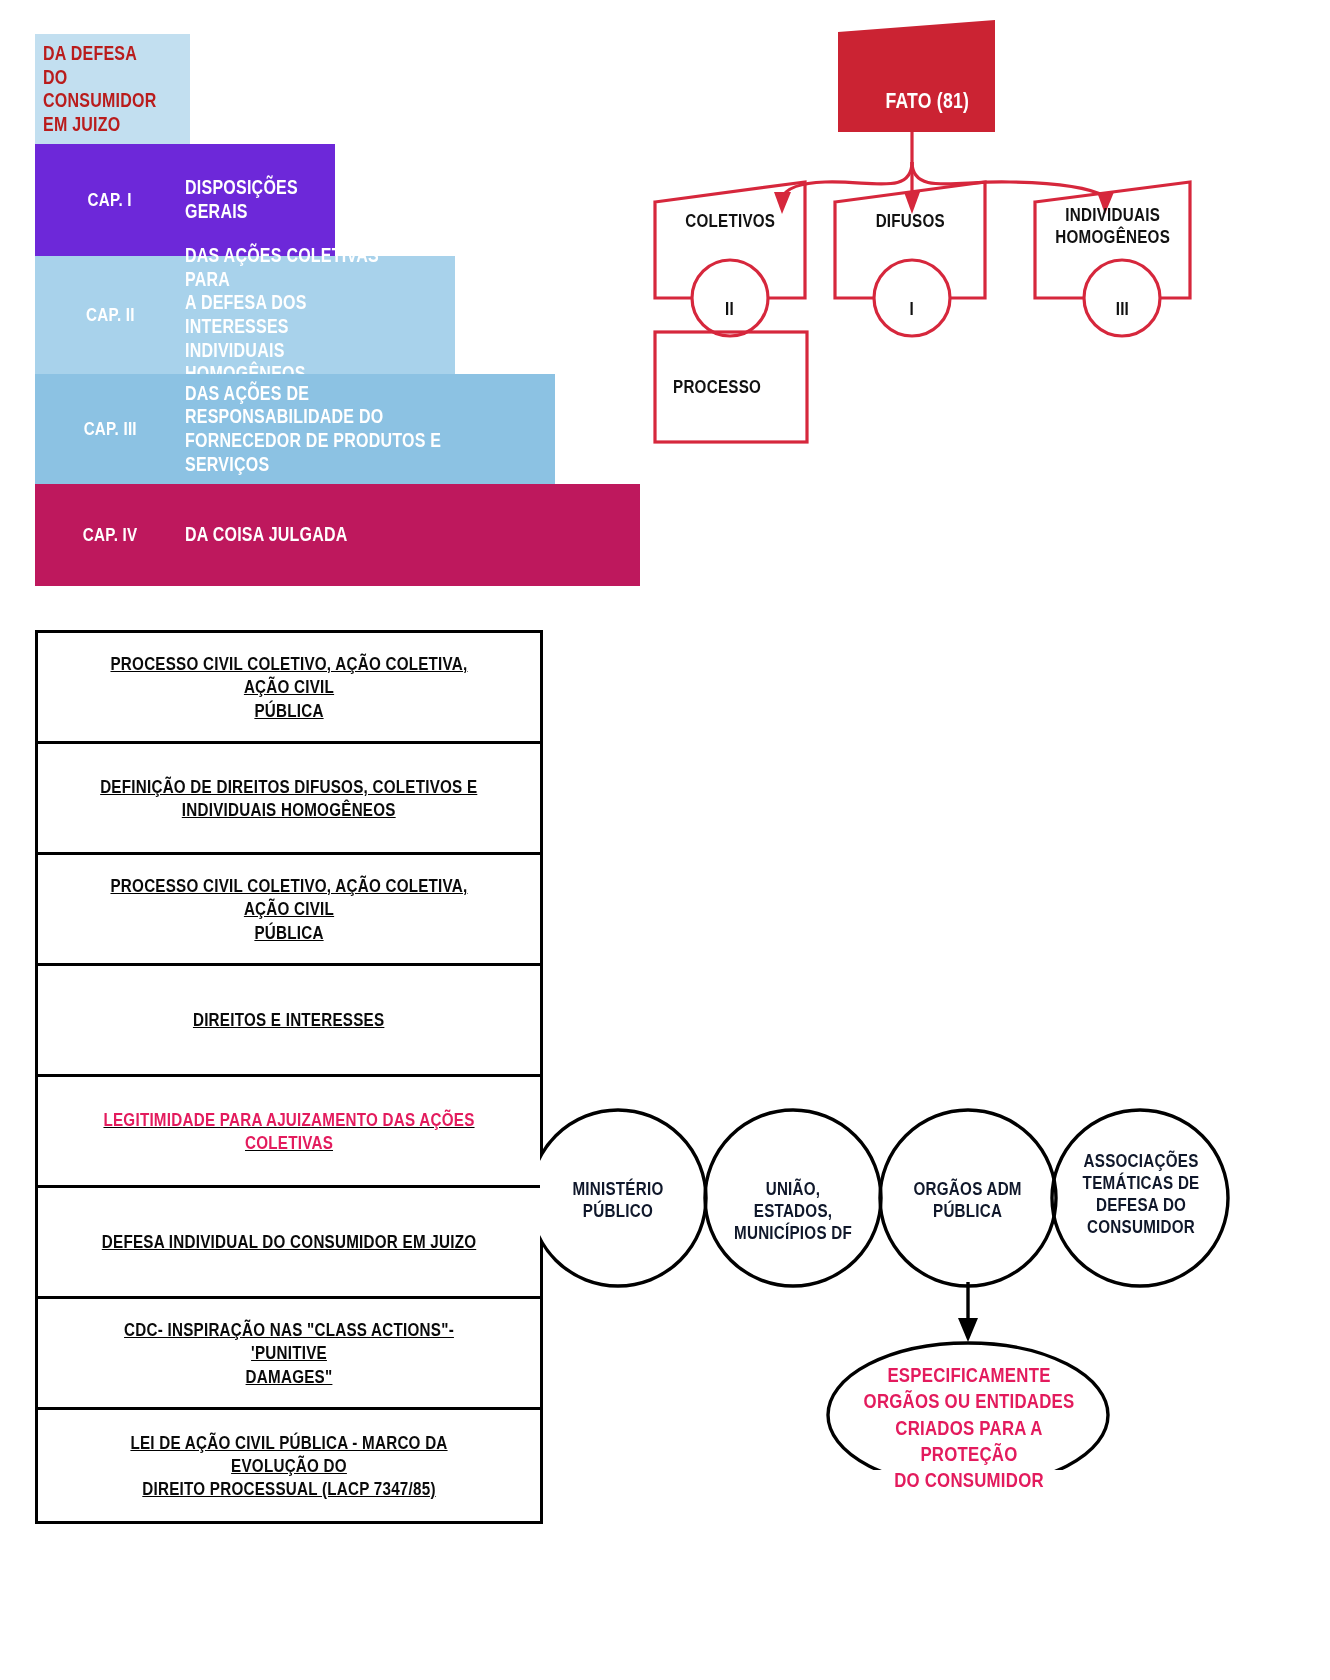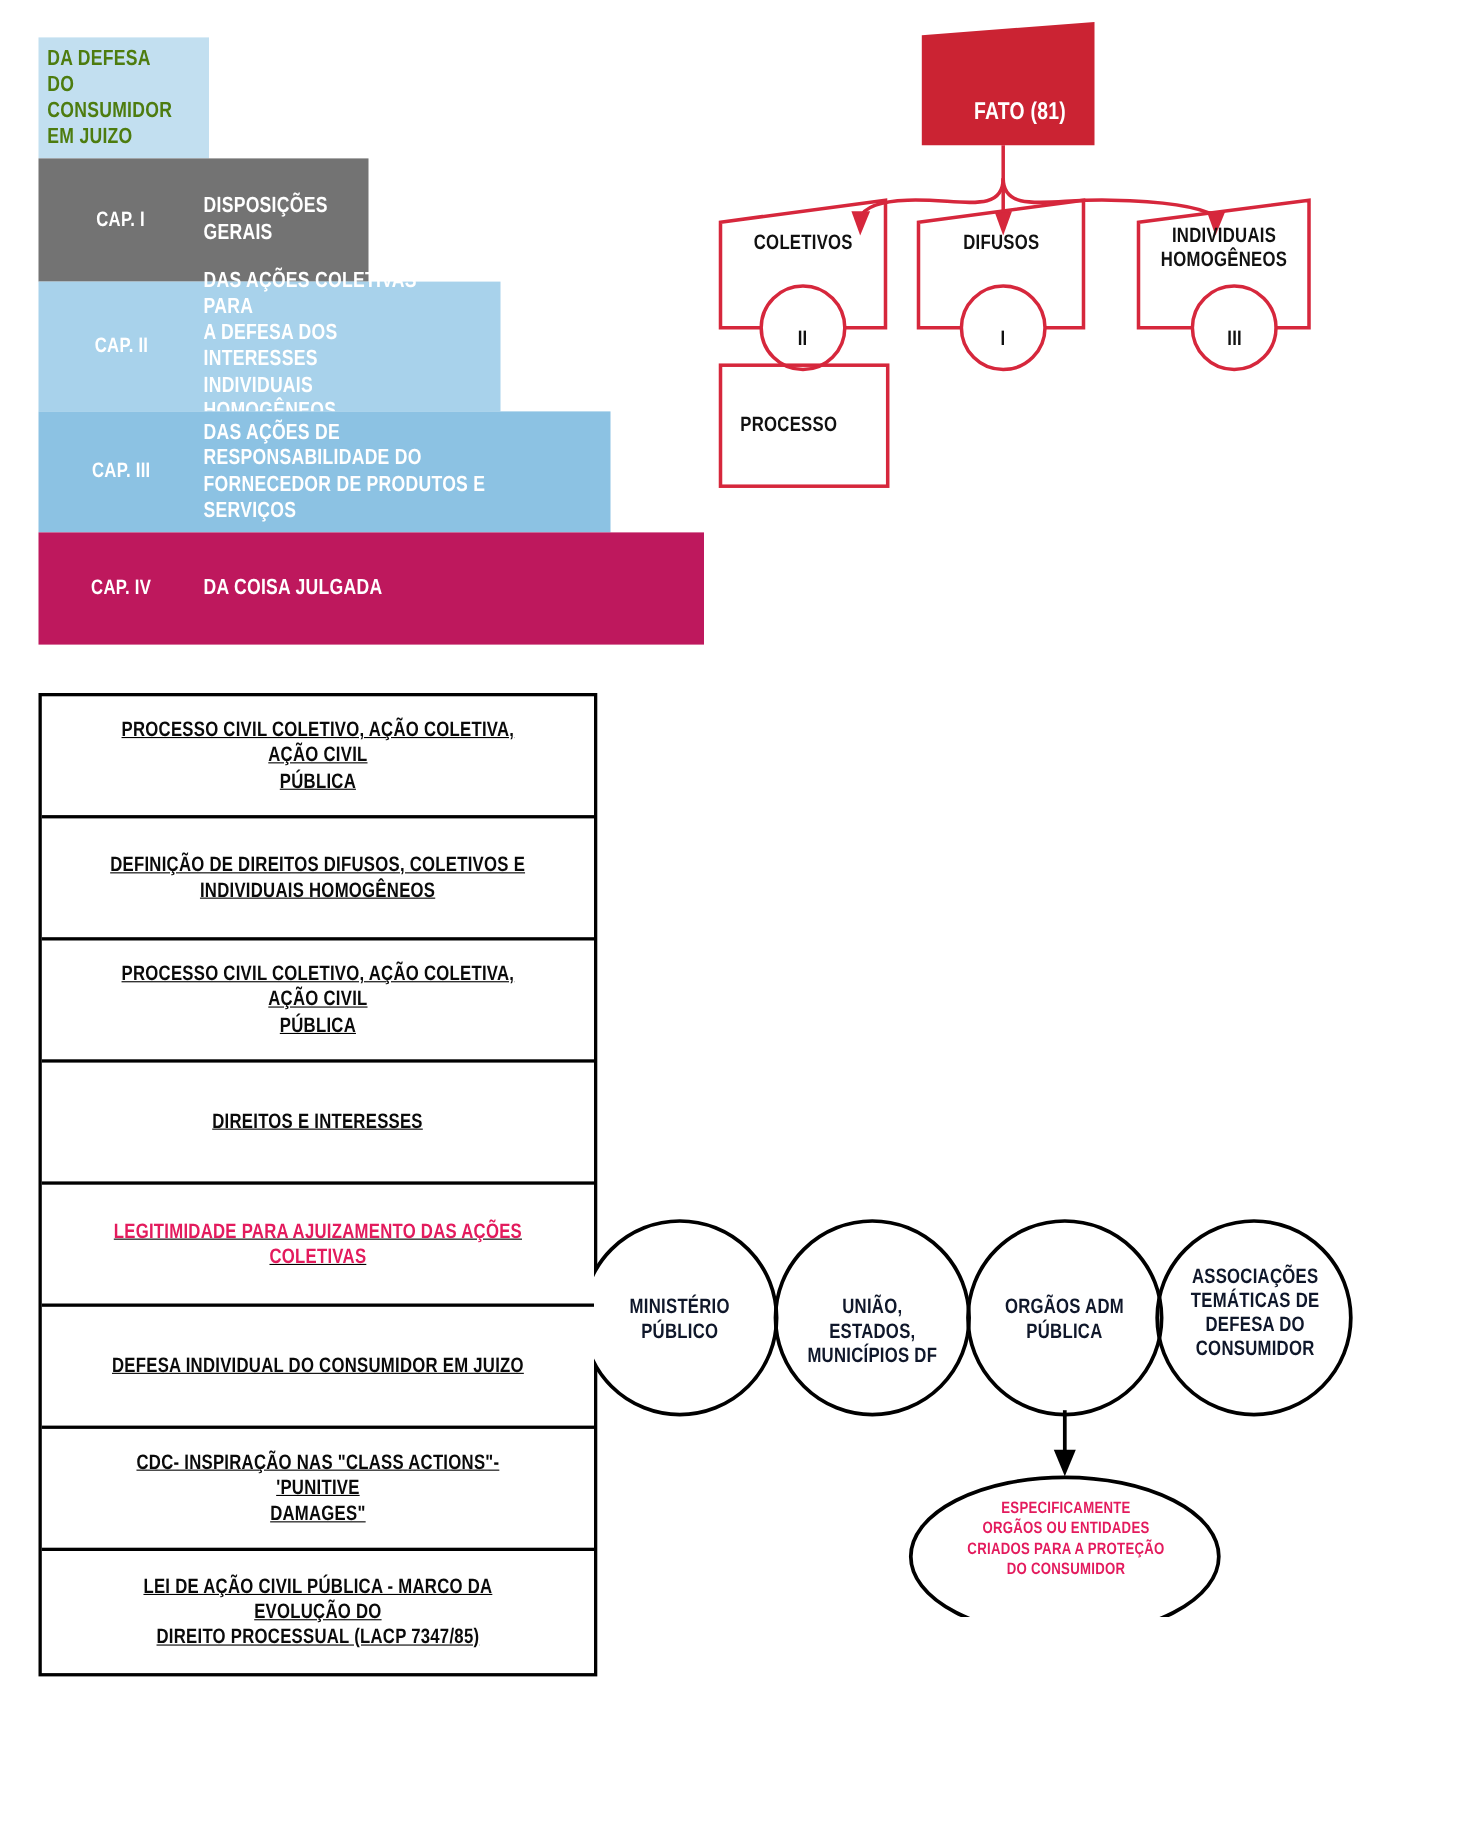--- a/index.html
+++ b/index.html
@@ -26,24 +26,24 @@
   }
   .step .txtcol{
     flex:1;color:#ffffff;font-size:20px;line-height:1.18;
     padding-right:10px;text-align:left;
   }
   .step .txtcol .cond{display:inline-block;transform-origin:left center;}
   .step .capcol .cond{display:inline-block;transform-origin:center center;}
 
   #step-title{left:35px;top:34px;width:155px;height:110px;background:#c2dff0;
     align-items:flex-start;padding:8px 10px 0 8px;}
-  #step-title .ttl{color:#4d7c0f;font-size:20px;line-height:1.18;text-align:left;}
+  #step-title .ttl{color:#b91c1c;font-size:20px;line-height:1.18;text-align:left;}
   #step-title .ttl .cond{display:inline-block;transform-origin:left center;}
 
-  #step-1{left:35px;top:144px;width:300px;height:112px;background:#737373;}
+  #step-1{left:35px;top:144px;width:300px;height:112px;background:#6d28d9;}
   #step-2{left:35px;top:256px;width:420px;height:118px;background:#a8d2eb;}
   #step-3{left:35px;top:374px;width:520px;height:110px;background:#8cc2e3;}
   #step-4{left:35px;top:484px;width:605px;height:102px;background:#be185d;}
 
   
   #tablelist{position:absolute;left:35px;top:630px;width:508px;
     border:3px solid #000000;box-sizing:border-box;background:#fff;text-decoration:underline;}
   .trow{
     border-bottom:3px solid #000000;box-sizing:border-box;
     display:flex;align-items:center;justify-content:center;
@@ -71,21 +71,21 @@
   
   #circles{position:absolute;left:540px;top:1050px;width:690px;height:420px;}
   #circles svg{position:absolute;left:0;top:0;}
   .circlbl{
     position:absolute;text-align:center;color:#0f172a;
     font-size:19px;line-height:1.16;
   }
   .circlbl .cond{display:inline-block;transform-origin:center center;}
   #ellipse-lbl{
     position:absolute;text-align:center;color:#e31b5d;
-    font-size:15px;line-height:1.25;
+    font-size:21px;line-height:1.25;
   }
   #ellipse-lbl .cond{display:inline-block;transform-origin:center center;}
 </style>
 </head>
 <body>
 
 <div id="stair">
 
   <div id="step-title" class="step">
     <div class="ttl"><span class="cond">DA DEFESA DO

